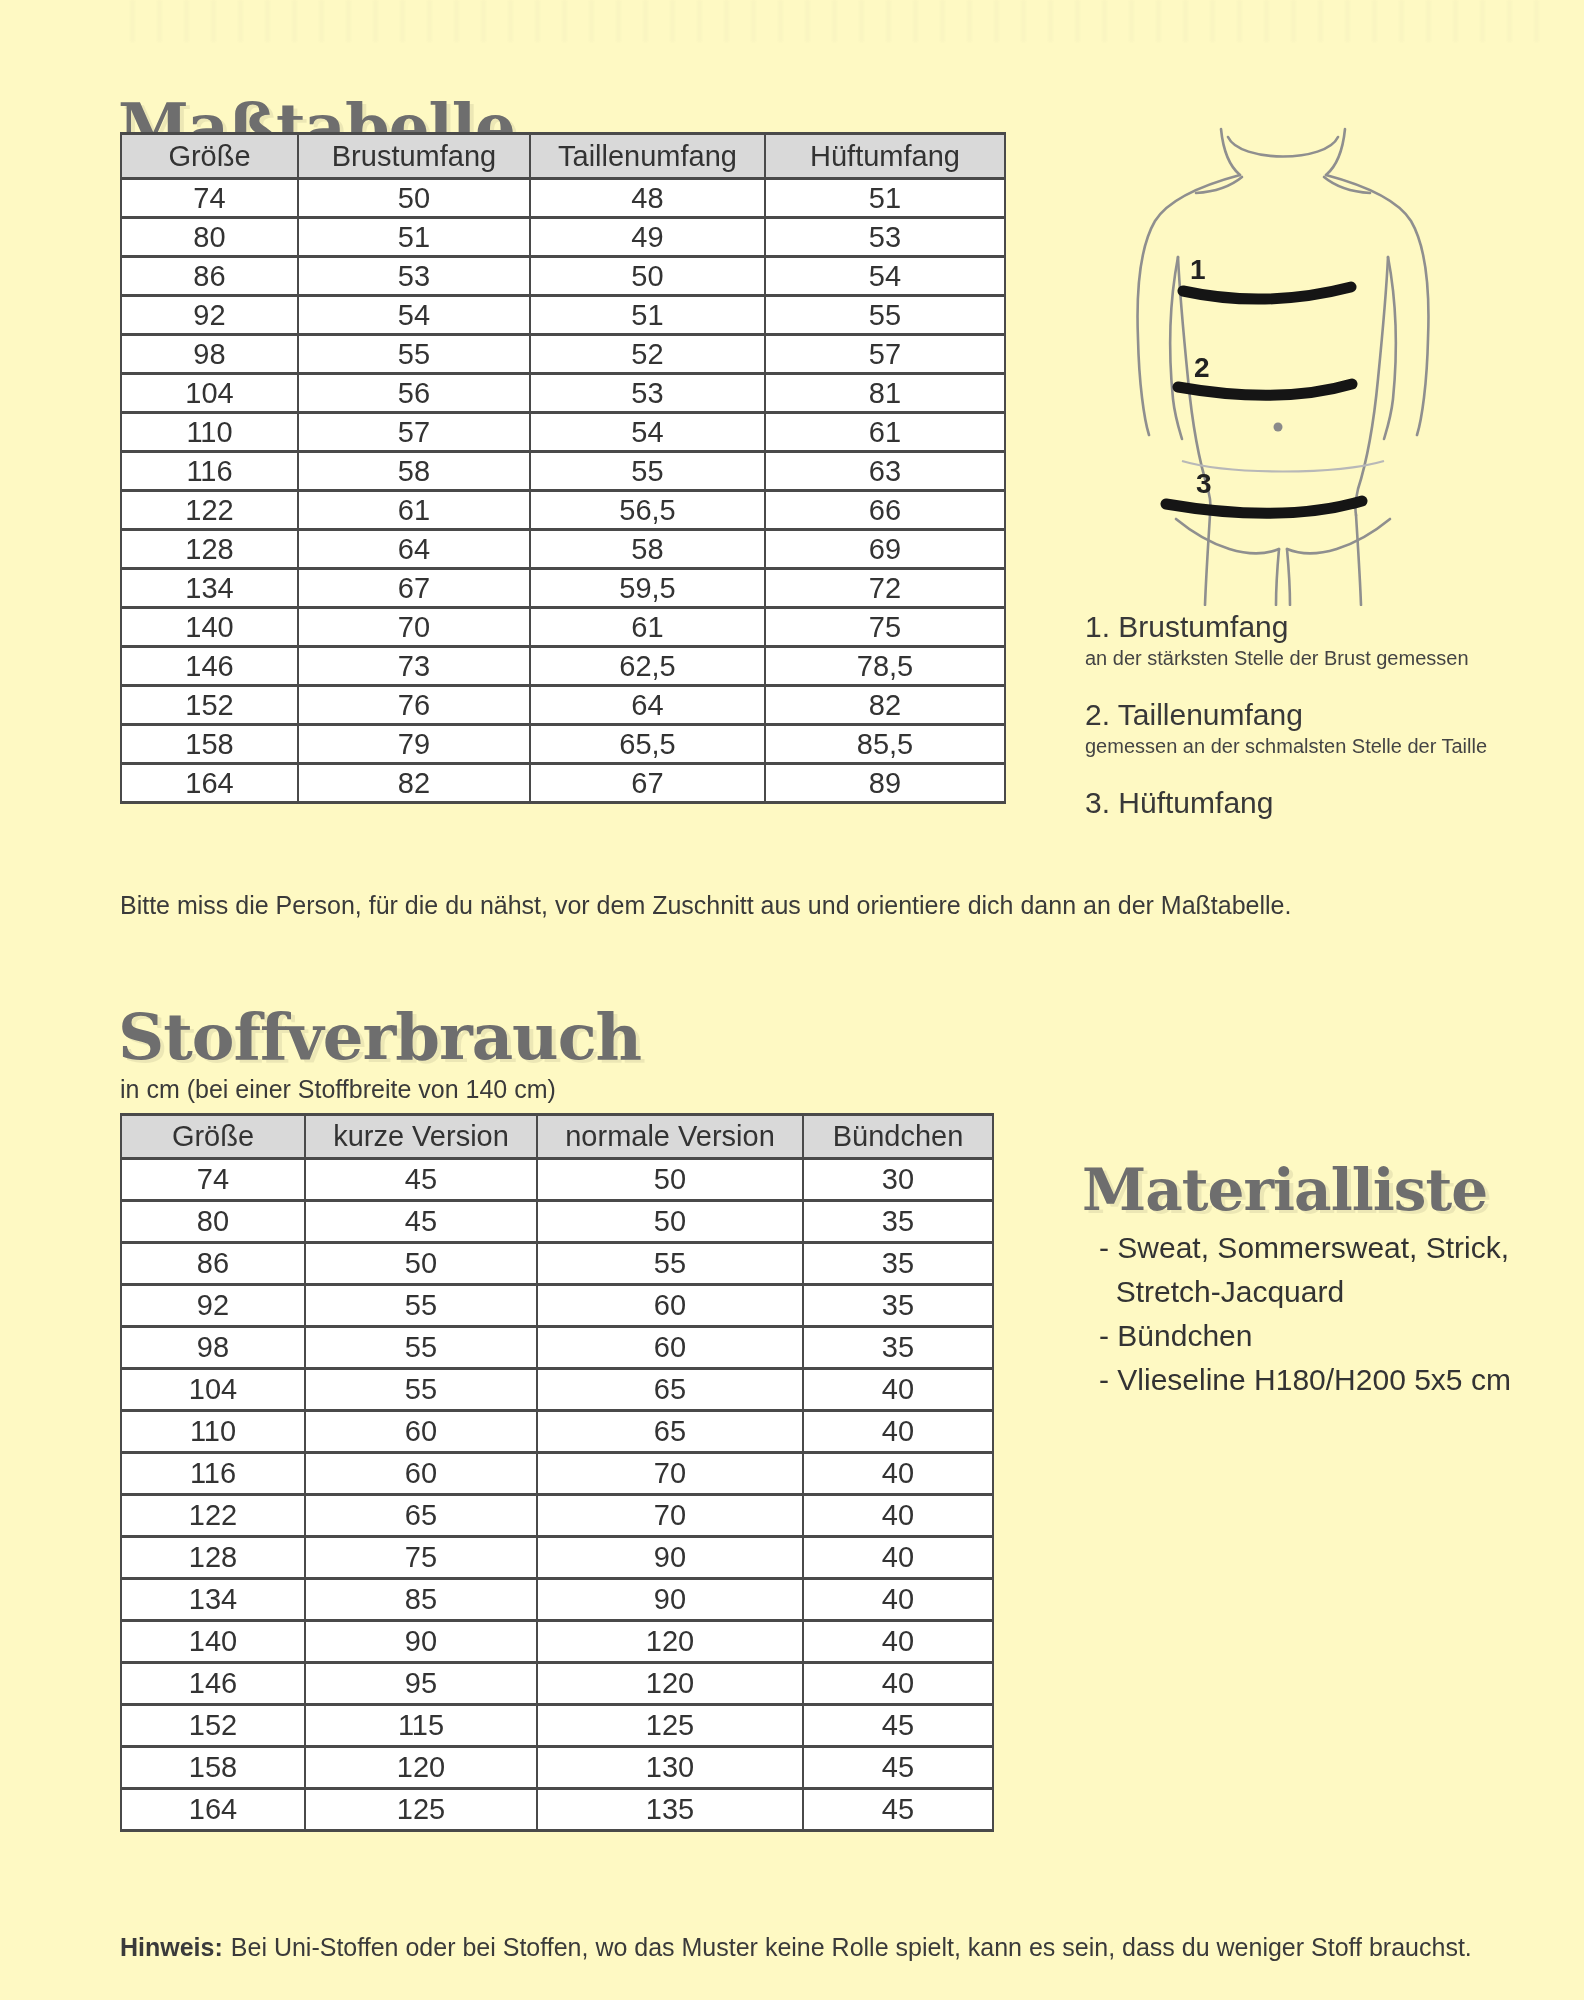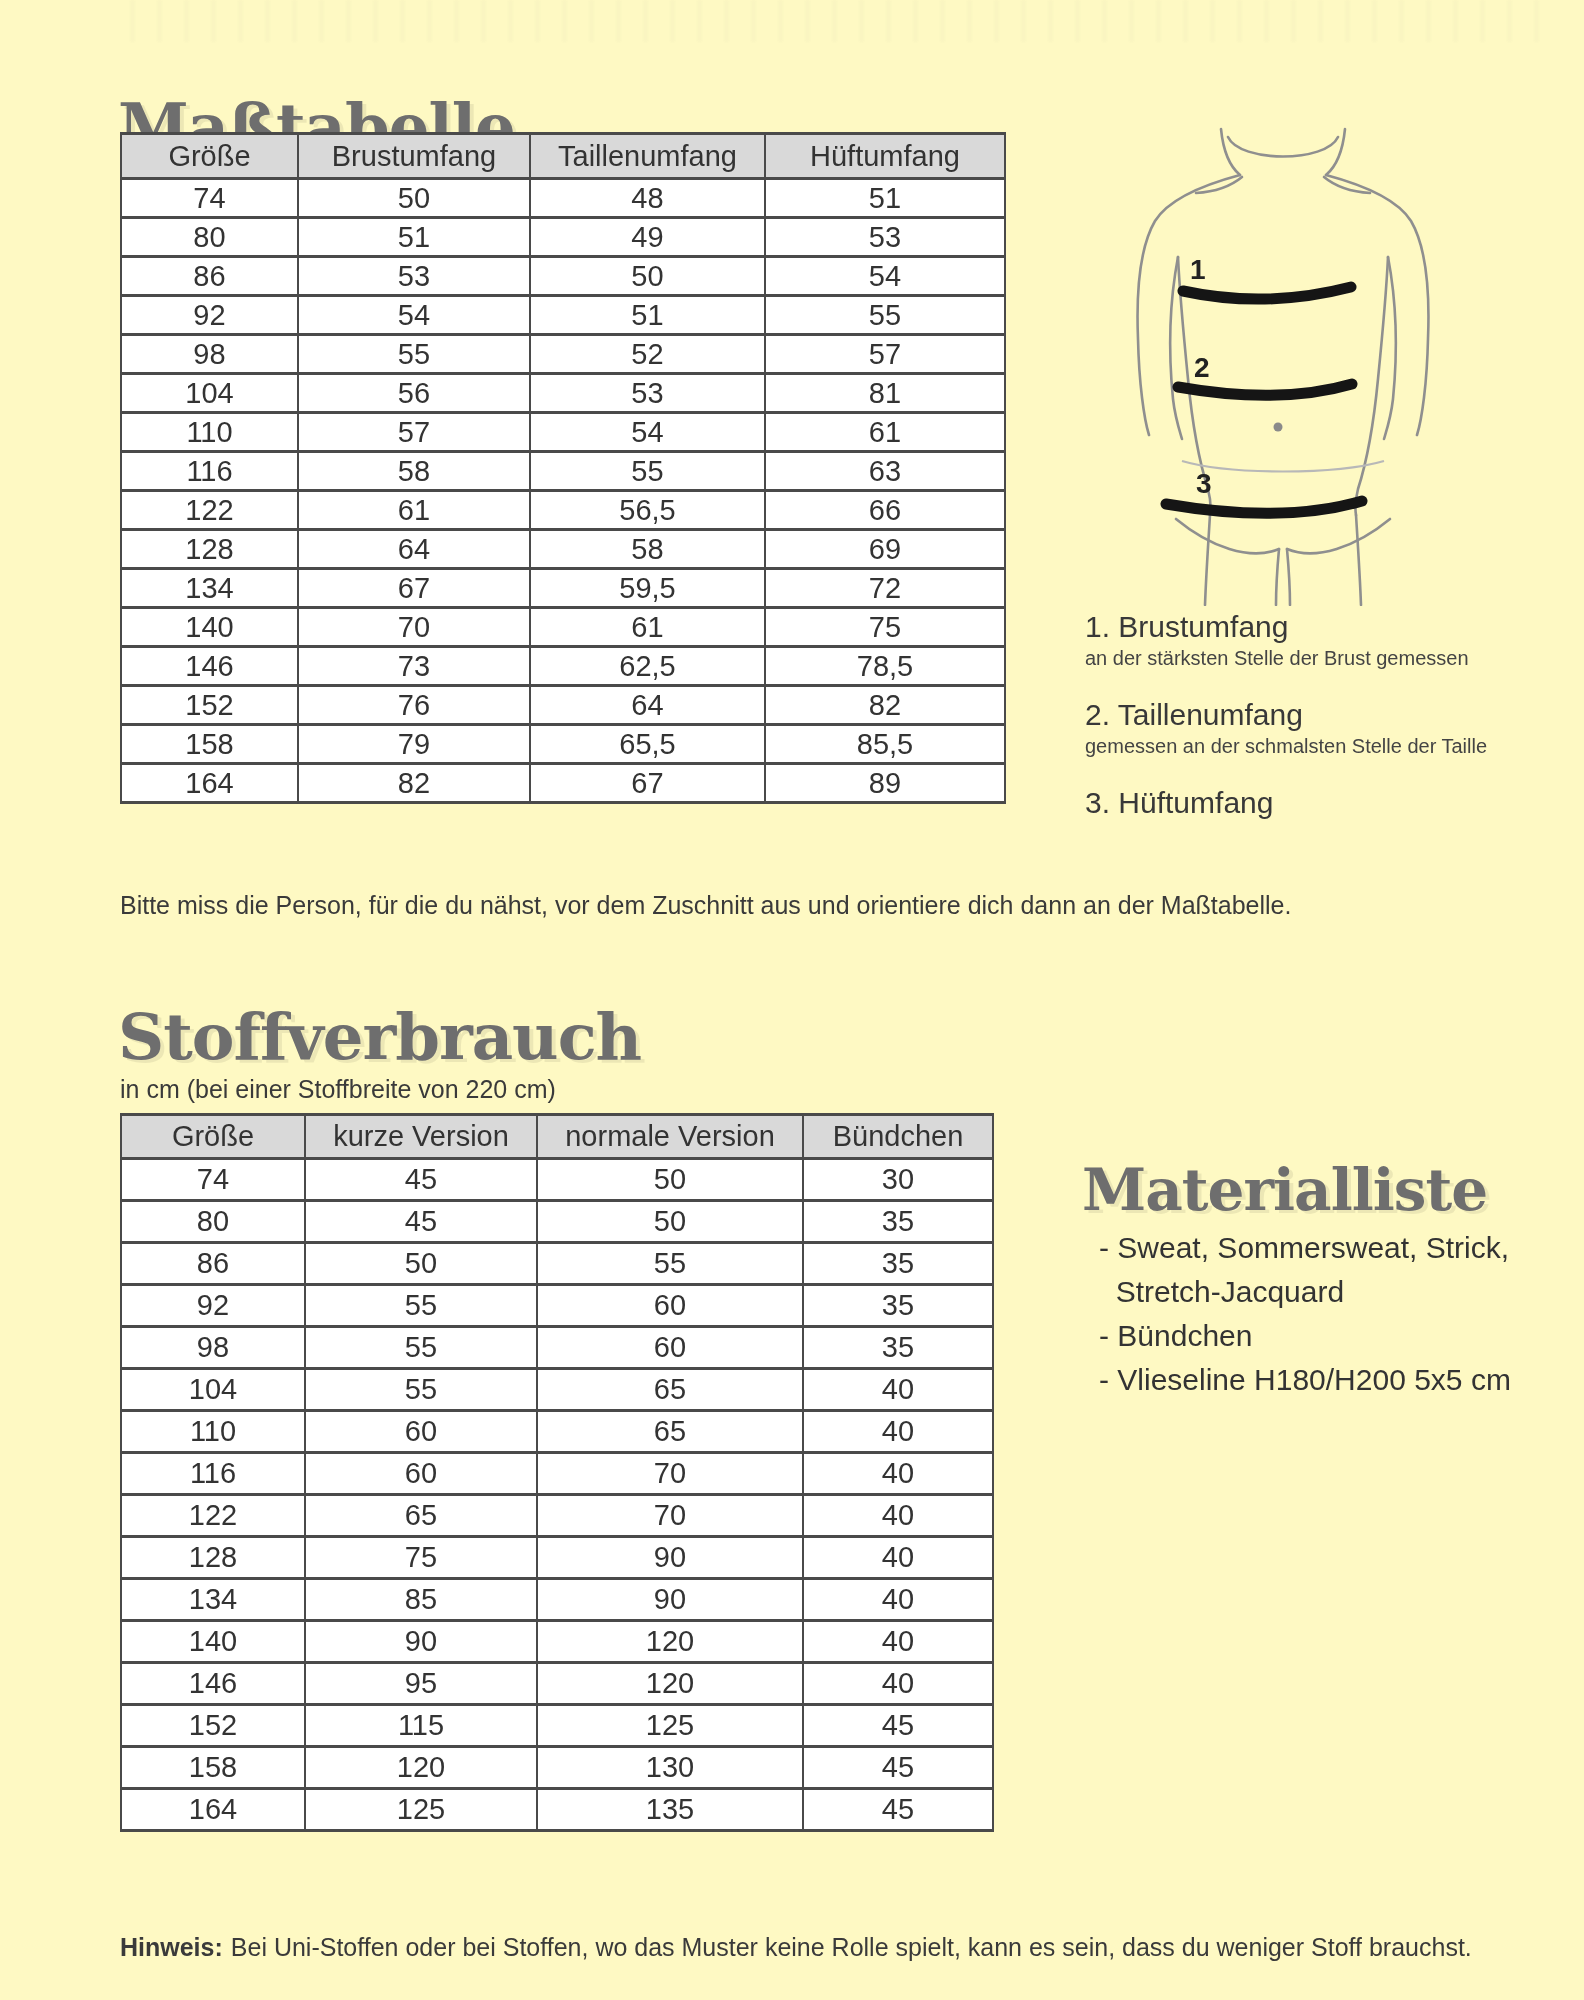--- a/index.html
+++ b/index.html
@@ -271,21 +271,21 @@
       </div>
       <div class="legend-item">
         <div class="legend-title">3. Hüftumfang</div>
       </div>
     </div>
 
   <p id="note-masse" class="body-text">Bitte miss die Person, für die du nähst, vor dem Zuschnitt aus und orientiere dich dann an der Maßtabelle.</p>
 
   <h1 id="title-stoffverbrauch" class="display-title">Stoffverbrauch</h1>
 
-  <p id="subtitle-stoff" class="body-text">in cm (bei einer Stoffbreite von 220 cm)</p>
+  <p id="subtitle-stoff" class="body-text">in cm (bei einer Stoffbreite von 140 cm)</p>
 
   <table id="table-stoff" class="measure">
     <colgroup>
       <col style="width:184px">
         <col style="width:232px">
         <col style="width:266px">
         <col style="width:190px">
     </colgroup>
   <thead>
         <tr>

